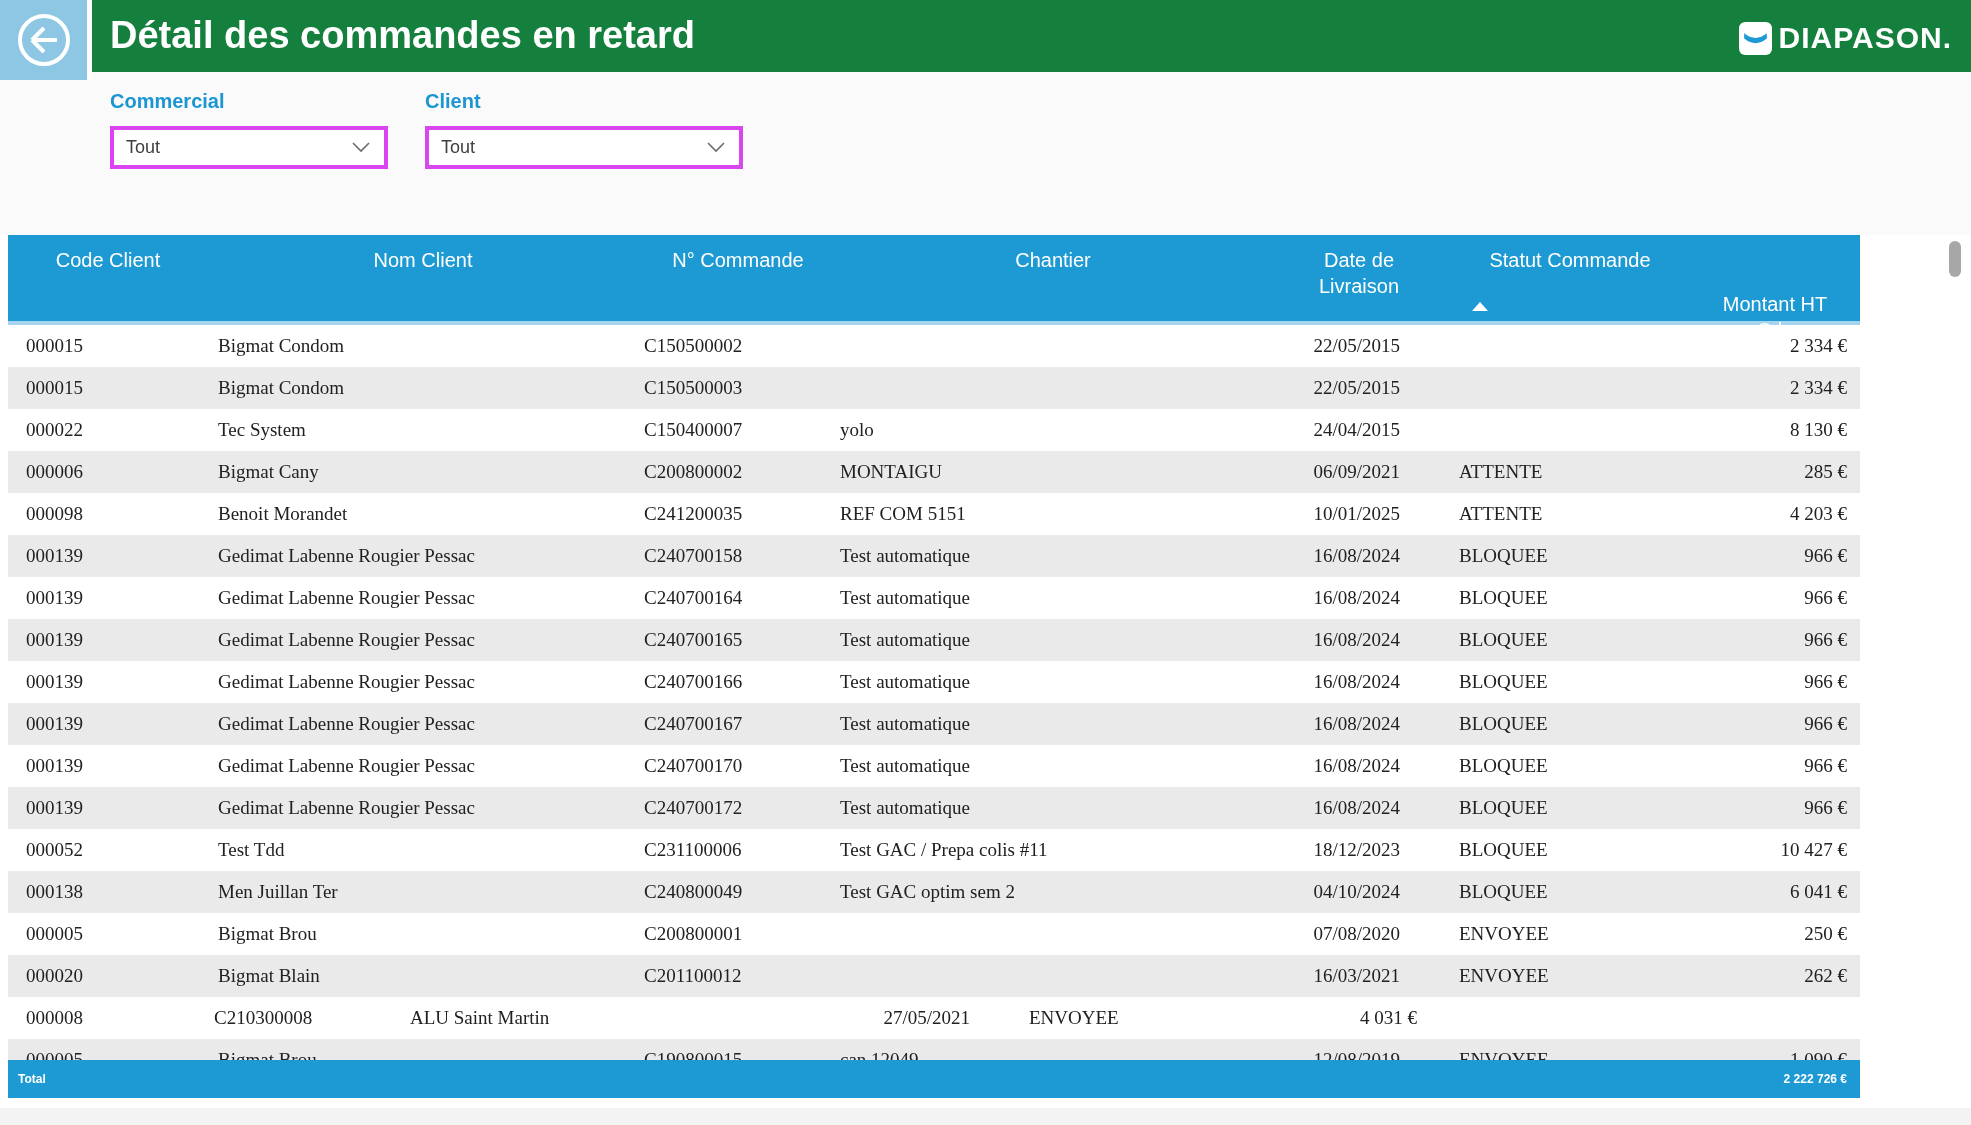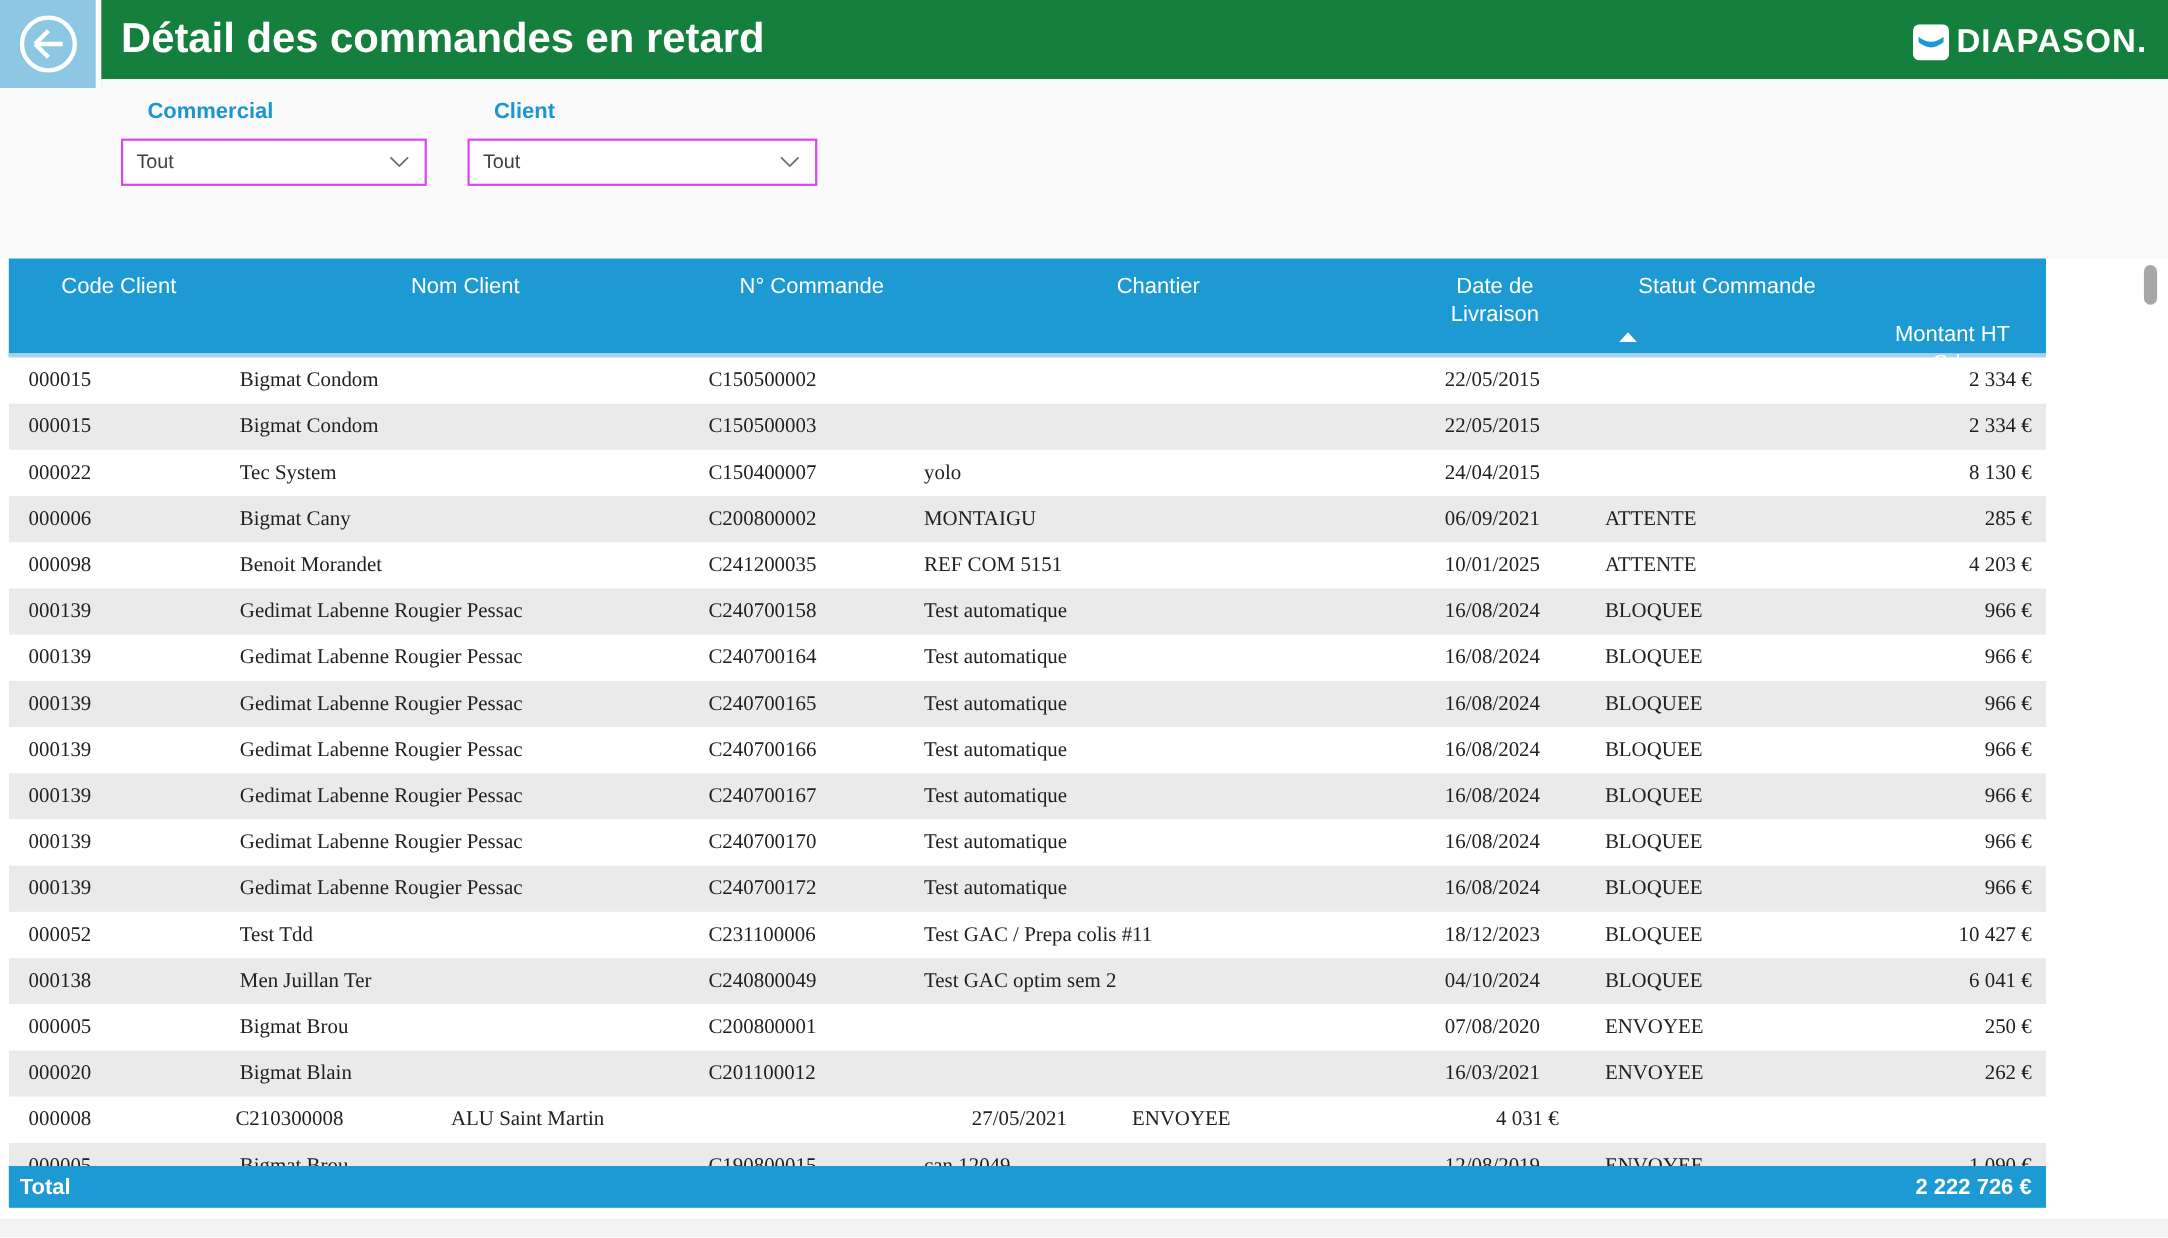--- a/index.html
+++ b/index.html
@@ -12,24 +12,24 @@
   .back-btn { position:absolute; left:0; top:0; width:92px; height:80px; background:#8ec7e3;
               border-right:5px solid #fdfdfd; cursor:pointer; display:flex; align-items:center; justify-content:center; z-index:3; }
   .app-title { position:absolute; left:110px; top:0; height:72px; line-height:70px;
                color:#ffffff; font-size:38px; font-weight:bold; white-space:nowrap; }
   .brand { position:absolute; right:19px; top:0; height:76px; display:flex; align-items:center; }
   .brand-mark { width:33px; height:33px; margin-right:7px; }
   .brand-text { color:#ffffff; font-size:30px; font-weight:bold; letter-spacing:1px; white-space:nowrap; }
 
   
   .filters { position:absolute; left:0; top:72px; width:1971px; height:163px; background:#fafafa; }
-  .filter-label { position:absolute; top:18px; font-size:20px; font-weight:bold; color:#1b96d2;margin-left:24px; }
+  .filter-label { position:absolute; top:18px; font-size:20px; font-weight:bold; color:#1b96d2; }
   .lbl-commercial { left:110px; }
   .lbl-client { left:425px; }
-  .dropdown { position:absolute; top:54px; height:43px; background:#ffffff; border:2px solid #d946ef;
+  .dropdown { position:absolute; top:54px; height:43px; background:#ffffff; border:4px solid #d946ef;
               display:flex; align-items:center; cursor:pointer; }
   .dd-commercial { left:110px; width:278px; }
   .dd-client { left:425px; width:318px; }
   .dd-value { font-size:18px; color:#404040; padding-left:12px; flex:1; }
   .dd-chevron { margin-right:14px; display:flex; }
 
   
   .table-wrap { position:absolute; left:8px; top:235px; width:1852px; }
   .thead { display:flex; background:#1d9ad3; height:90px; border-bottom:4px solid #a6d3ee; color:#ffffff; font-size:20px; }
   .hcell { padding-top:12px; text-align:center; position:relative; }
@@ -52,21 +52,21 @@
   .tcell { white-space:nowrap; overflow:hidden; }
   .tcell.col-code    { padding-left:18px; }
   .tcell.col-nom     { padding-left:10px; }
   .tcell.col-cmd     { padding-left:6px; }
   .tcell.col-chantier{ padding-left:2px; }
   .tcell.col-date    { text-align:right; padding-right:50px; }
   .tcell.col-statut  { padding-left:9px; }
   .tcell.col-montant { text-align:right; padding-right:13px; }
 
   .total-row { display:flex; height:38px; line-height:38px; background:#1d9ad3; color:#ffffff;
-               font-size:20px; font-weight:bold; }
+               font-size:12px; font-weight:bold; }
   .total-label { padding-left:10px; flex:1; }
   .total-value { text-align:right; padding-right:13px; width:300px; }
 
   
   .scroll-thumb { position:absolute; left:1949px; top:241px; width:12px; height:36px;
                   background:#a7a7a7; border-radius:6px; cursor:pointer; }
   .bottom-strip { position:absolute; left:0; top:1108px; width:1971px; height:17px; background:#f3f3f3; }
 </style>
 </head>
 <body>

